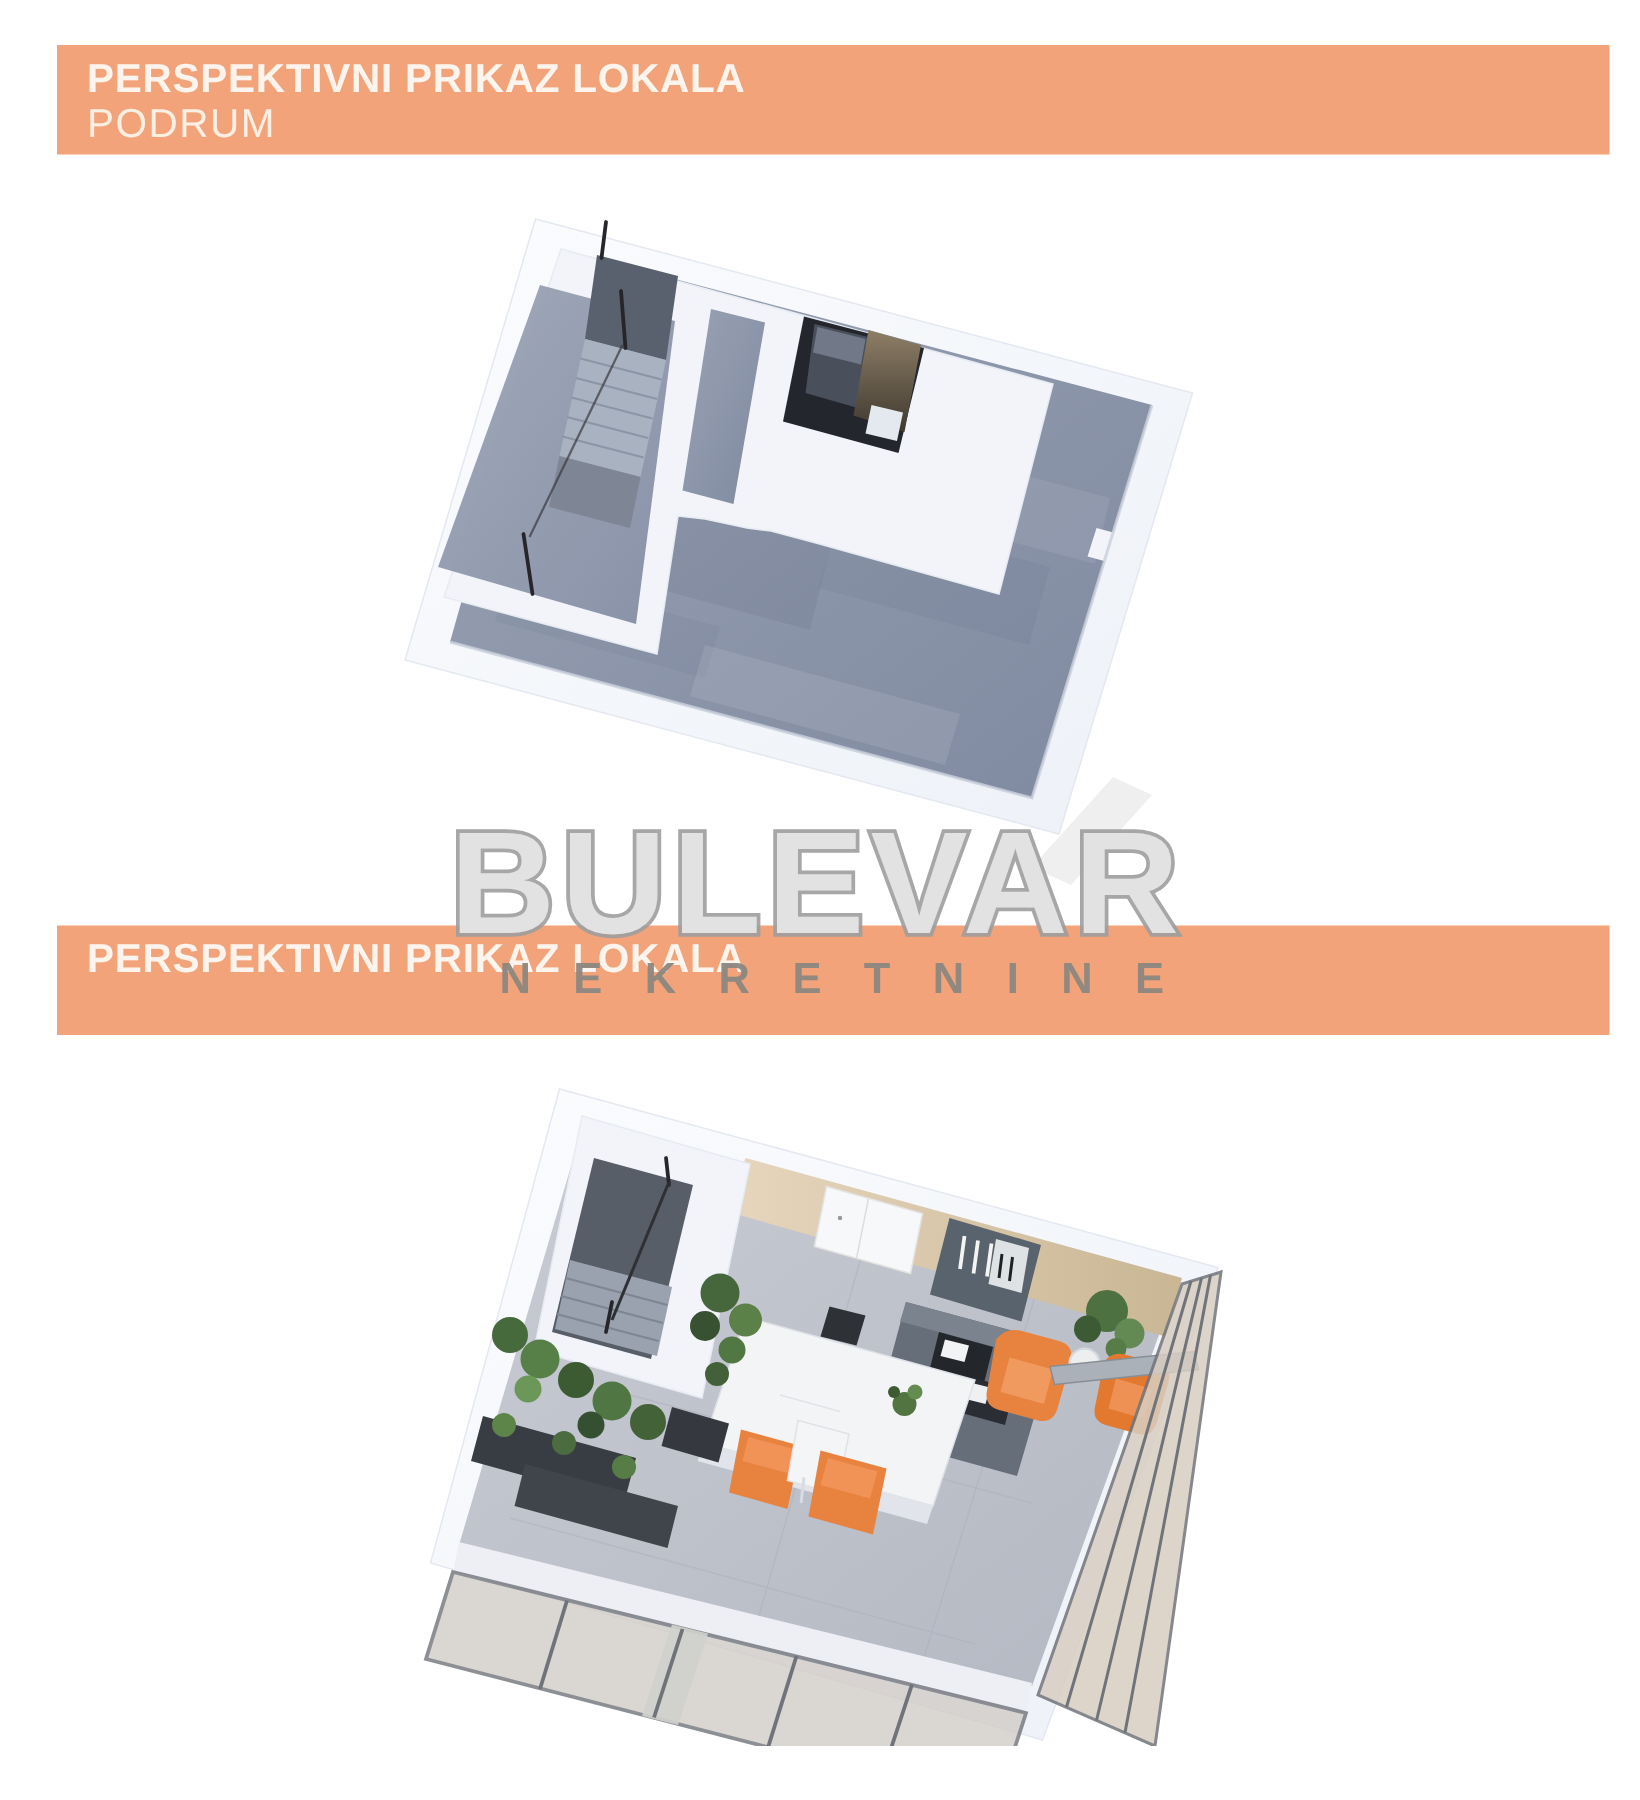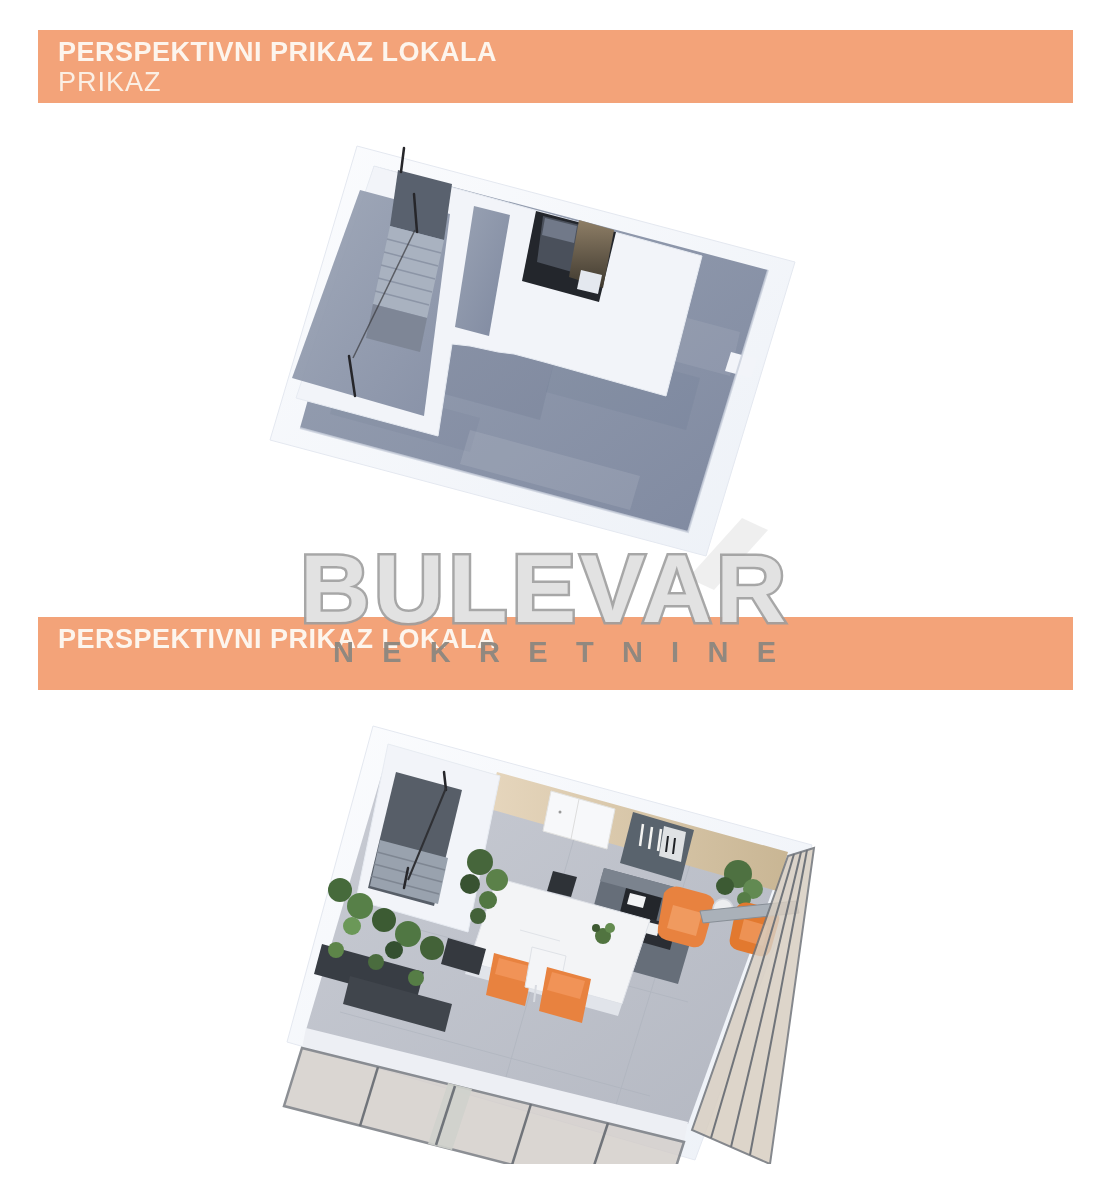--- a/index.html
+++ b/index.html
@@ -221,21 +221,21 @@
           <line x1="794" y1="854" x2="711" y2="1138"></line>
           <line x1="801" y1="852" x2="731" y2="1147"></line>
           <line x1="807" y1="850" x2="750" y2="1155"></line>
         </g>
       </g>
     </g>
   </svg>
 
   <div class="banner banner-basement">
     <span class="hdr-title">PERSPEKTIVNI PRIKAZ LOKALA</span>
-    <span class="hdr-sub">PRIKAZ</span>
+    <span class="hdr-sub">PODRUM</span>
   </div>
 
   <div class="banner banner-ground">
     <span class="hdr-title">PERSPEKTIVNI PRIKAZ LOKALA</span>
   </div>
 
   <svg class="watermark-svg" width="1093" height="1200" viewBox="0 0 1093 1200">
     <polygon points="688,578 742,518 768,530 714,590" fill="#ECECEC" opacity="0.85"></polygon>
     <text class="wm-brand" x="300" y="622" textLength="486" lengthAdjust="spacing" fill="none" stroke="#9E9E9E" stroke-width="5" opacity="0.9">BULEVAR</text>
     <text class="wm-brand" x="300" y="622" textLength="486" lengthAdjust="spacing" fill="#E2E2E2">BULEVAR</text>

